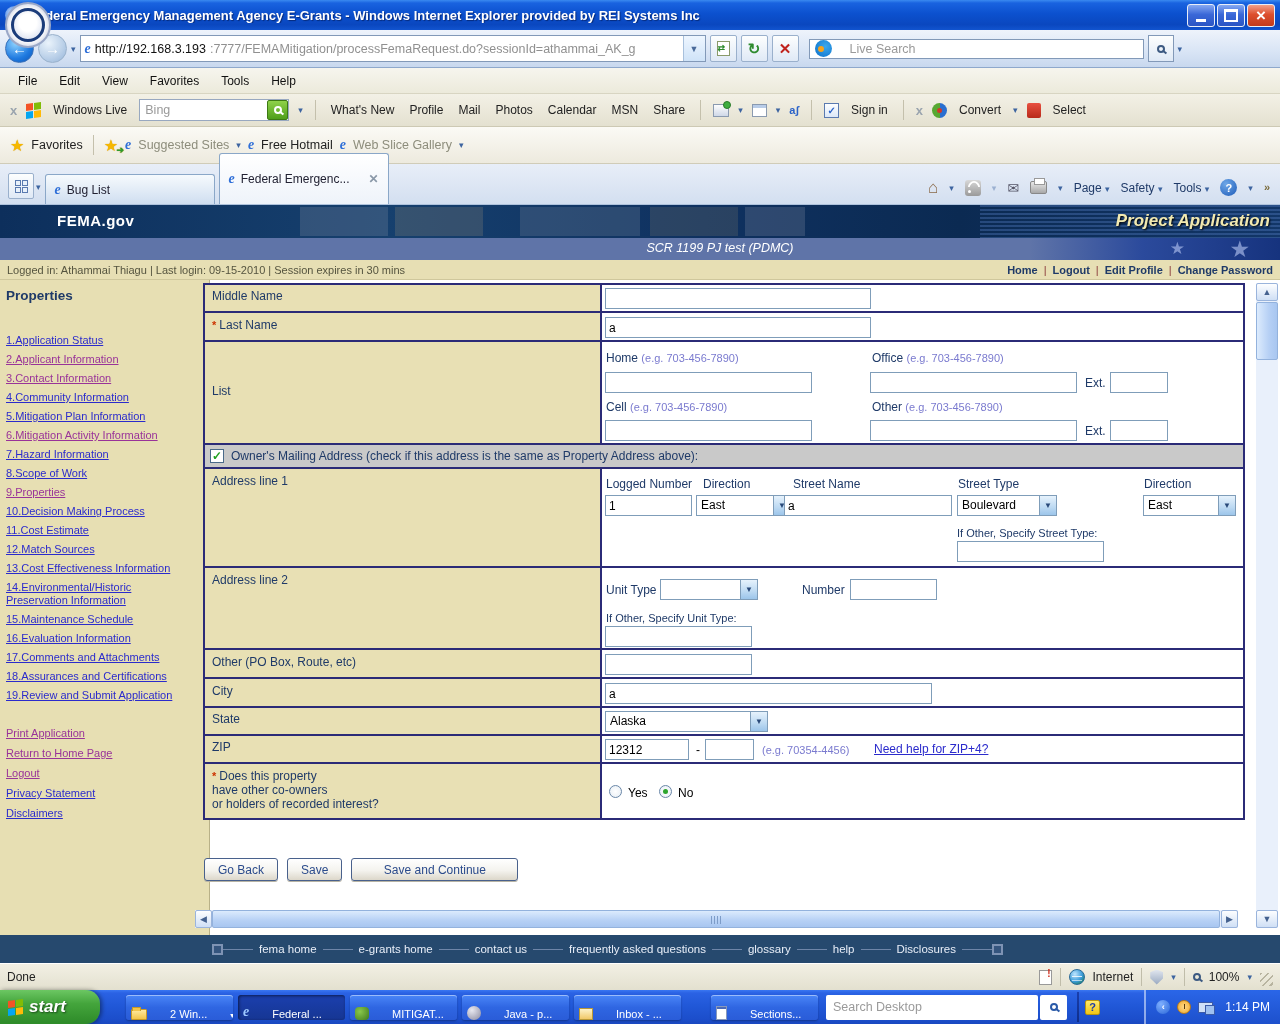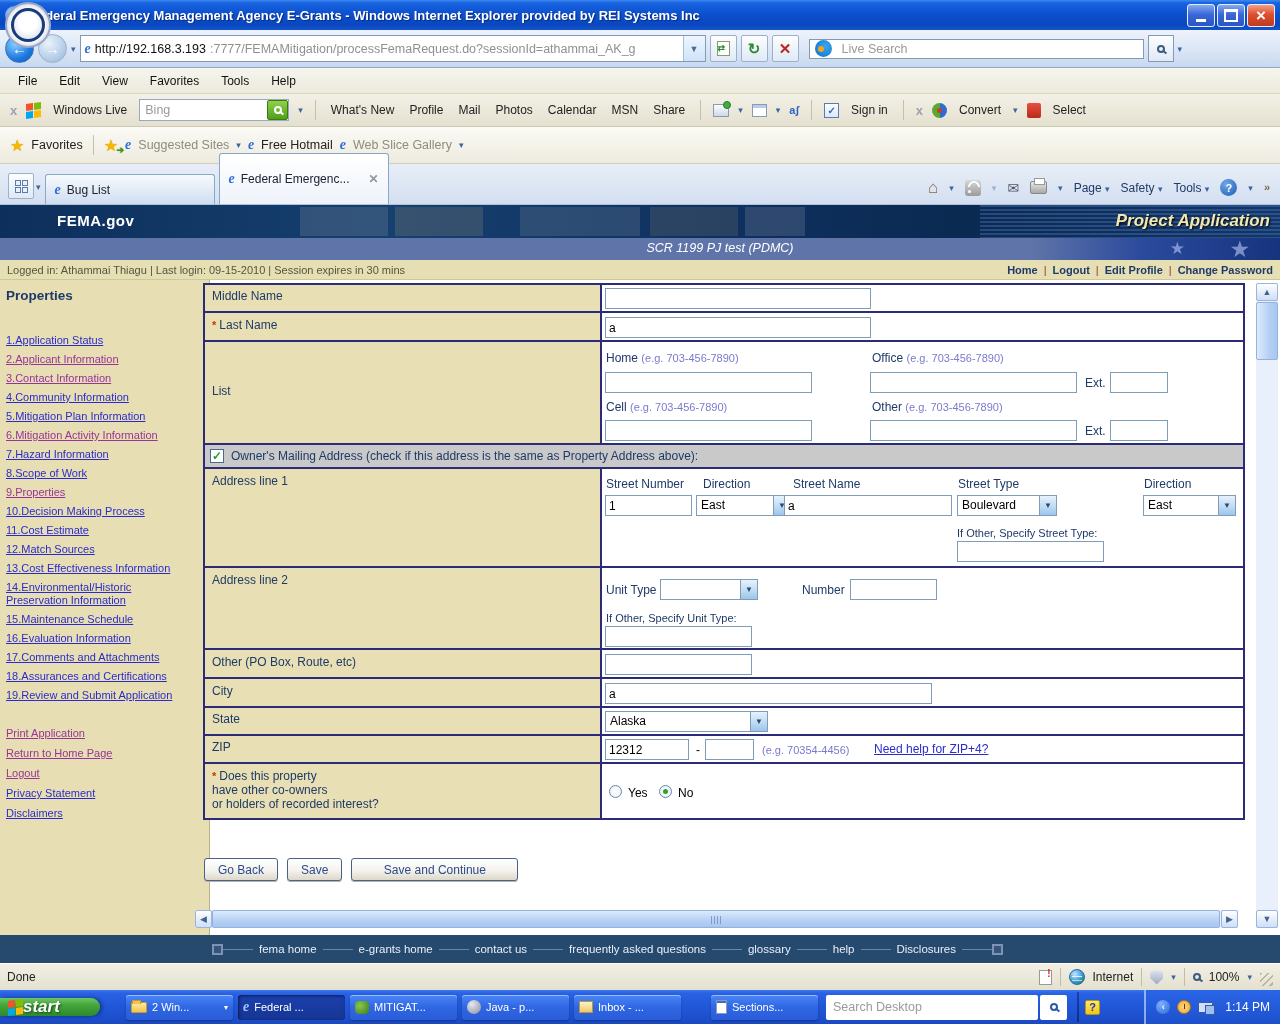--- a/index.html
+++ b/index.html
@@ -24,21 +24,21 @@
 .tinycar{color:#3d64a0;font-size:9px}
 .urlbox{width:626px;height:27px;background:#fff;border:1px solid #8299b8;display:flex;align-items:center;padding:0 0 0 4px;gap:4px;font-size:12.5px;overflow:hidden}
 .url-host{color:#111;white-space:nowrap}
 .url-rest{color:#909090;white-space:nowrap;overflow:hidden;flex:1}
 .url-drop{width:22px;height:25px;background:linear-gradient(#eef6ff,#cfe3f8);border-left:1px solid #a8c0dc;display:flex;align-items:center;justify-content:center;color:#4a6a9a;font-size:9px;flex:none}
 .abtn{width:27px;height:27px;border:1px solid #9ab0cc;border-radius:2px;background:linear-gradient(#fdfefe,#dfe9f6);display:flex;align-items:center;justify-content:center;flex:none}
 .pgico{width:13px;height:15px;background:#fff;border:1px solid #8a9a6a;position:relative}
 .pgico::after{content:"\21C4";position:absolute;left:0;top:1px;font-size:9px;color:#2e8b2e;font-weight:bold}
 .refr{color:#2e8b2e;font-size:15px;font-weight:bold}
 .stop{color:#c0221c;font-size:15px;font-weight:bold}
-.searchbox{width:335px;height:20px;background:#fff;border:1px solid #8299b8;display:flex;align-items:center;gap:10px;padding:0 5px;margin-left:6px}
+.searchbox{width:335px;height:20px;background:#fff;border:1px solid #8299b8;display:flex;align-items:center;gap:18px;padding:0 5px;margin-left:6px}
 .bing{width:17px;height:17px;border-radius:50%;background:radial-gradient(circle at 62% 38%,#3aa8ee,#0b6ec8);position:relative;flex:none}
 .bing::after{content:"";position:absolute;left:3px;top:6px;width:6px;height:6px;border-radius:50%;background:#f6a21d}
 .ph{color:#9a9a9a;font-size:12.5px}
 .sbtn{width:26px;height:27px;border:1px solid #8299b8;background:linear-gradient(#fdfefe,#dfe9f6);display:flex;align-items:center;justify-content:center;flex:none}
 .mag{width:8px;height:8px;border:2px solid #3d5a82;border-radius:50%;position:relative;display:inline-block;flex:none}
 .mag::after{content:"";position:absolute;width:5px;height:2px;background:#3d5a82;right:-4px;bottom:-2px;transform:rotate(40deg)}
 
 #menubar{position:absolute;top:68px;left:0;width:1280px;height:26px;background:linear-gradient(#f6f5ee,#eceadb);display:flex;align-items:center;padding-left:8px;gap:2px;border-bottom:1px solid #d8d5c2}
 .menu-item{padding:3px 10px;color:#111;font-size:12px}
 #livebar{position:absolute;top:94px;left:0;width:1280px;height:33px;background:linear-gradient(#f3f1e6,#e4e1d0);border-bottom:1px solid #cdc9b4;display:flex;align-items:center;padding:0 10px;gap:9px;overflow:hidden}
@@ -150,22 +150,22 @@
 .st-right{margin-left:auto;display:flex;align-items:center;gap:8px}
 .ssep{width:1px;height:18px;background:#c0bdaa}
 .noteico{width:13px;height:15px;background:#fff;border:1px solid #999;position:relative}
 .noteico::after{content:"!";position:absolute;right:0;top:-3px;color:#d02a1a;font-weight:bold;font-size:10px}
 .globe{width:16px;height:16px;border-radius:50%;background:radial-gradient(circle at 35% 30%,#bfe6ff,#3a9ad8 55%,#1a7a3a 95%);border:1px solid #2a6a98;position:relative}
 .globe::after{content:"";position:absolute;left:2px;top:6px;width:10px;height:3px;border-top:1px solid rgba(255,255,255,.8);border-bottom:1px solid rgba(255,255,255,.6)}
 .shield{width:13px;height:15px;background:linear-gradient(#e0e5ee,#98a8c0);clip-path:polygon(50% 0,100% 18%,100% 58%,50% 100%,0 58%,0 18%)}
 .grip{width:13px;height:13px;background:repeating-linear-gradient(135deg,#b8b4a0 0 2px,transparent 2px 5px);align-self:flex-end}
 
 #taskbar{position:absolute;top:990px;left:0;width:1280px;height:34px;background:linear-gradient(180deg,#3a77f2 0%,#2a62e4 9%,#2158d8 45%,#1c4ecb 85%,#1a48c0 100%);display:flex;align-items:center}
-#startbtn{width:100px;height:18px;border-radius:0 14px 14px 0;background:linear-gradient(180deg,#6cc763 0%,#44a53c 40%,#2f8c2a 95%);display:flex;align-items:center;padding:0 14px 0 8px;box-shadow:2px 0 4px rgba(0,0,0,.4);color:#fff;font-weight:bold;font-style:italic;font-size:17px;text-shadow:1px 1px 2px #1a4a1a;flex:none}
-.task{width:107px;height:25px;margin-left:5px;border-radius:3px;background:linear-gradient(#4a86f8,#2f66e2 50%,#2a5cd8);box-shadow:inset 0 1px 0 rgba(255,255,255,.45),0 1px 2px rgba(0,0,0,.3);display:flex;align-items:center;gap:5px;padding:0 5px;color:#fff;font-size:11px;white-space:nowrap;overflow:hidden;flex:none}
+#startbtn{width:100px;height:34px;border-radius:0 14px 14px 0;background:linear-gradient(180deg,#6cc763 0%,#44a53c 40%,#2f8c2a 95%);display:flex;align-items:center;gap:6px;padding:0 14px 0 8px;box-shadow:2px 0 4px rgba(0,0,0,.4);color:#fff;font-weight:bold;font-style:italic;font-size:17px;text-shadow:1px 1px 2px #1a4a1a;flex:none}
+.task{width:107px;height:25px;margin-left:5px;border-radius:3px;background:linear-gradient(#4a86f8,#2f66e2 50%,#2a5cd8);box-shadow:inset 0 1px 0 rgba(255,255,255,.45),0 1px 2px rgba(0,0,0,.3);display:flex;align-items:flex-end;gap:23px;padding:0 5px;color:#fff;font-size:11px;white-space:nowrap;overflow:hidden;flex:none}
 .task.active{background:linear-gradient(#1b3fae,#163693);box-shadow:inset 1px 1px 3px rgba(0,0,0,.55)}
 .fold{width:16px;height:11px;background:linear-gradient(#ffe9a0,#f3c54a);border:1px solid #c89a28;border-radius:1px;position:relative;flex:none}
 .fold::before{content:"";position:absolute;top:-3px;left:0;width:7px;height:3px;background:#f3c54a;border:1px solid #c89a28;border-bottom:none}
 .tcar{margin-left:auto;font-size:8px;color:#fff}
 .frogico{width:14px;height:13px;background:radial-gradient(circle at 35% 35%,#8ac84a,#3f7a1e);border-radius:4px;flex:none}
 .javaico{width:14px;height:14px;border-radius:50%;background:radial-gradient(circle at 35% 30%,#e8e8f0,#8a8aa0);flex:none}
 .inboxico{width:14px;height:12px;background:linear-gradient(#fdf2c8,#f0c868);border:1px solid #b89838;flex:none}
 .docico{width:11px;height:14px;background:#fff;border:1px solid #8899bb;box-shadow:inset 0 2px 0 #4a6ab8;flex:none}
 .tb-search{width:212px;height:25px;margin-left:8px;background:#fff;border-radius:2px;display:flex;align-items:center;padding:0 7px;color:#9a9a9a;font-size:12.5px;flex:none}
 .tb-sbtn{width:27px;height:25px;margin-left:2px;background:#fff;border-radius:2px;display:flex;align-items:center;justify-content:center;flex:none}
@@ -424,21 +424,21 @@
     </div>
 
     <div class="cbrow" data-name="mailing-address-row">
       <span class="cb ic" data-icon="✓" data-name="mailing-address-checkbox"></span>
       <span data-name="mailing-address-checkbox-label">Owner's Mailing Address (check if this address is the same as Property Address above):</span>
     </div>
 
     <div class="frow" style="height:99px" data-name="address-line-1-row">
       <div class="flbl" data-name="address-line-1-label">Address line 1</div>
       <div class="fval">
-        <span class="sublbl" style="left:4px;top:8px" data-name="street-number-label">Street Number</span>
+        <span class="sublbl" style="left:4px;top:8px" data-name="street-number-label">Logged Number</span>
         <span class="sublbl" style="left:101px;top:8px" data-name="direction-label">Direction</span>
         <span class="sublbl" style="left:191px;top:8px" data-name="street-name-label">Street Name</span>
         <span class="sublbl" style="left:356px;top:8px" data-name="street-type-label">Street Type</span>
         <span class="sublbl" style="left:542px;top:8px" data-name="direction-label">Direction</span>
         <input class="inp" style="left: 3px; top: 26px; width: 87px;" data-name="street-number-input" value="1">
         <span class="sel" style="left:94px;top:26px;width:95px" data-name="direction-select">
             <span class="st">East</span>
             <span class="sb ic" data-icon="▼" data-name="select-arrow-icon"></span>
           </span>
         <input class="inp" style="left: 182px; top: 26px; width: 168px;" data-name="street-name-input" value="a">

